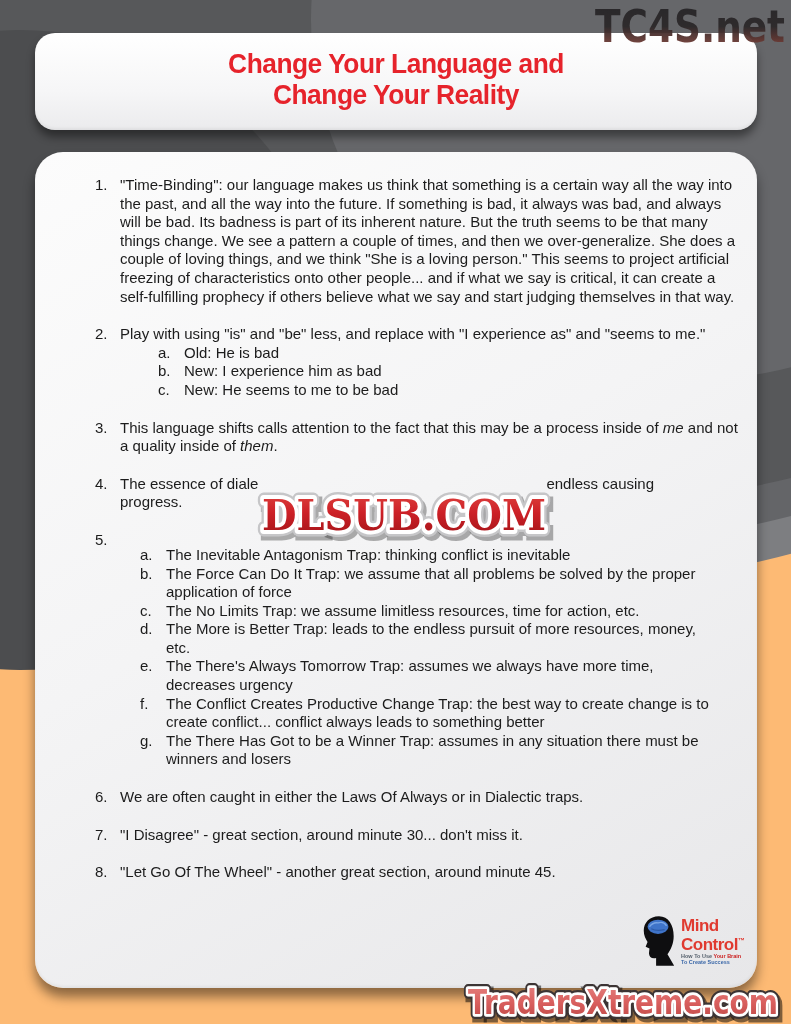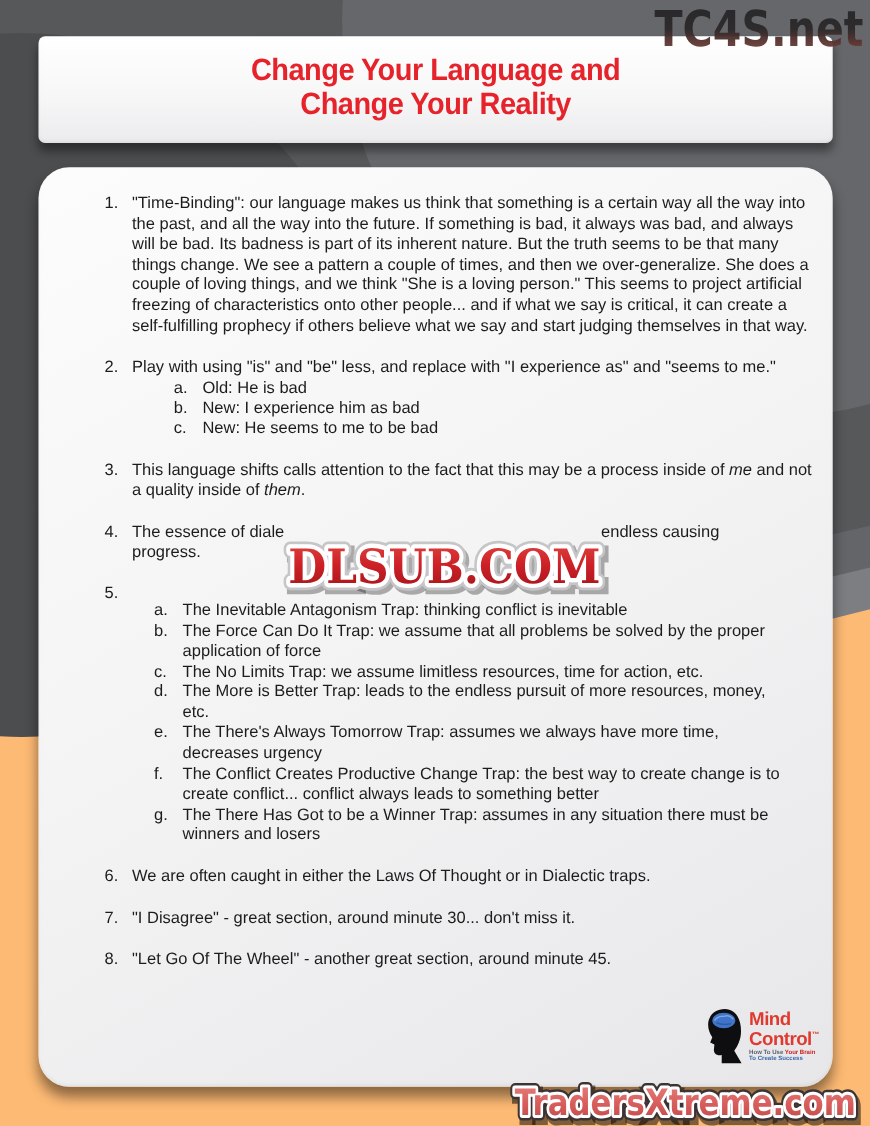--- a/index.html
+++ b/index.html
@@ -12,21 +12,21 @@
   .bg-shape{position:absolute; border-radius:50%;}
   .bg-light{left:-580px; top:-800px; width:2020px; height:1400px; background:#7d7e81;}
   .bg-mid{left:-600px; top:-830px; width:2060px; height:1390px; background:#646568;}
   .bg-top{left:-620px; top:-860px; width:2100px; height:1380px; background:#57585a;}
   .bg-corner{right:-280px; top:-340px; width:760px; height:720px; background:#707174; opacity:.6;}
   .bg-dark-circle{left:-300px; top:30px; width:640px; height:640px; background:#4c4d4f;}
 
   
   .header-card{
     position:absolute; left:35px; top:33px; width:722px; height:97px;
-    border-radius:6px;
+    border-radius:20px;
     background:linear-gradient(180deg,#ffffff 0%,#f6f6f7 60%,#ebebed 100%);
     box-shadow:0 7px 9px rgba(0,0,0,.42), inset 0 -2px 3px rgba(0,0,0,.05);
     z-index:2;
   }
   .title-wrap{padding-top:15px; text-align:center; transform:scaleX(.94);}
   .title-line{
     font-size:28px; font-weight:800; letter-spacing:-.5px;
     line-height:31px; color:#e6232b;
   }
   .content-card{
@@ -157,21 +157,21 @@
                 <div class="stext">The Conflict Creates Productive Change Trap: the best way to create change is to create conflict... conflict always leads to something better</div>
               </div>
               <div class="subitem">
                 <span class="sletter">g.</span>
                 <div class="stext">The There Has Got to be a Winner Trap: assumes in any situation there must be winners and losers</div>
               </div>
             </div></div>
         </div>
         <div class="item">
           <span class="num">6.</span>
-          <div class="body"><span>We are often caught in either the Laws Of Thought or in Dialectic traps.</span></div>
+          <div class="body"><span>We are often caught in either the Laws Of Always or in Dialectic traps.</span></div>
         </div>
         <div class="item">
           <span class="num">7.</span>
           <div class="body"><span>"I Disagree" - great section, around minute 30... don't miss it.</span></div>
         </div>
         <div class="item">
           <span class="num">8.</span>
           <div class="body"><span>"Let Go Of The Wheel" - another great section, around minute 45.</span></div>
         </div>
       </div>

